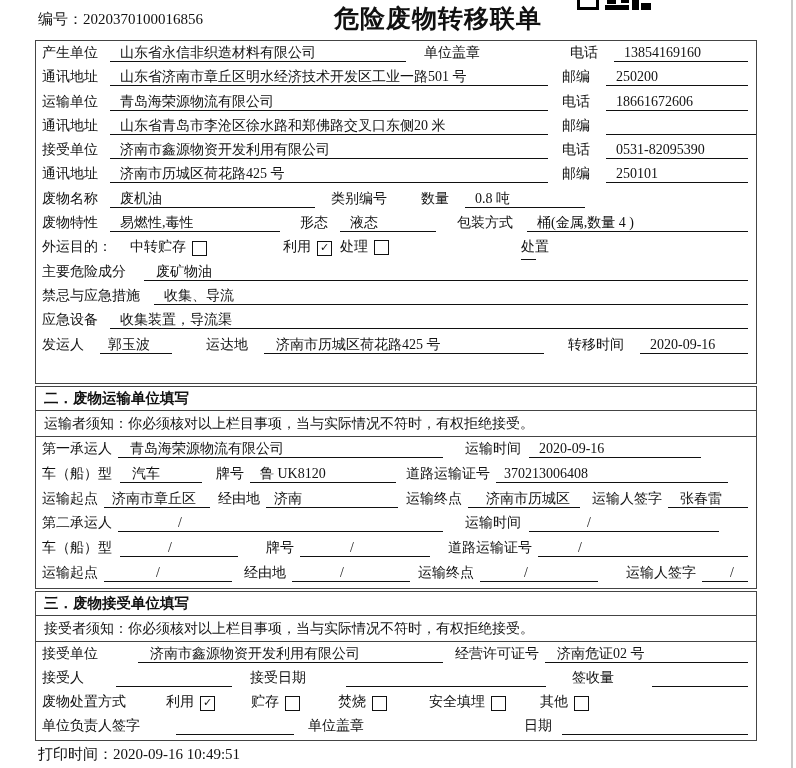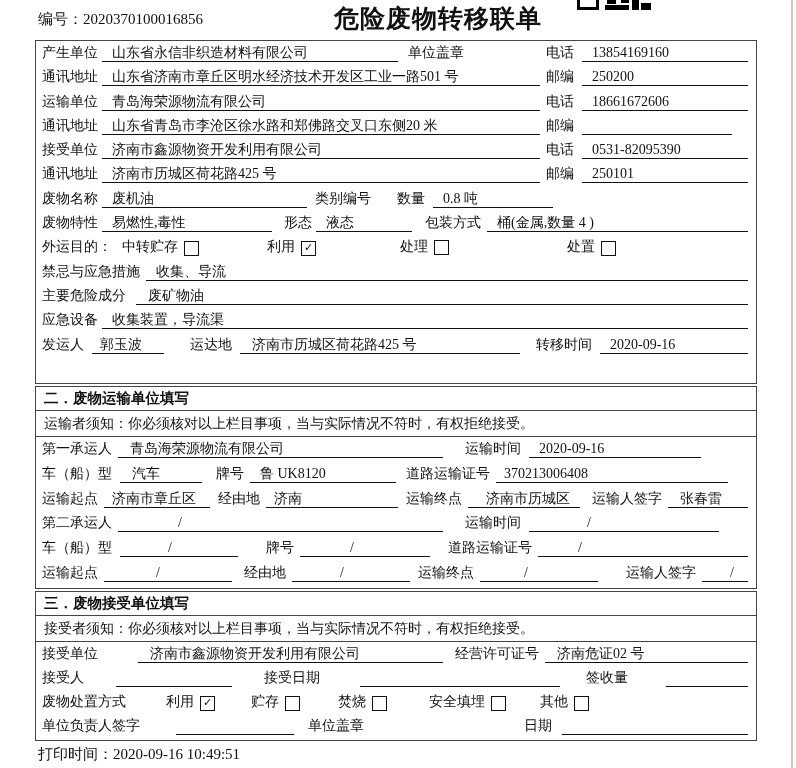--- a/index.html
+++ b/index.html
@@ -26,21 +26,21 @@
   
   .box{position:absolute;left:35px;width:722px;border:1.5px solid #444;box-sizing:border-box;background:#fff;}
   .box1{top:40px;height:344px;}
   .box2{top:386px;height:203px;}
   .box3{top:591px;height:150px;}
   .bt{height:23px;line-height:23px;border-bottom:1.5px solid #444;font-weight:bold;
       font-family:"Liberation Sans","DejaVu Sans",sans-serif;font-size:14.5px;padding-left:8px;}
   .notice{height:25px;line-height:25px;border-bottom:1.5px solid #444;padding-left:8px;white-space:nowrap;}
 
   .row{display:flex;align-items:baseline;padding:0 6px;white-space:nowrap;overflow:hidden;}
-  .box1 .row{height:24.3px;line-height:24px;}
+  .box1 .row{height:24.3px;line-height:24px;gap:8px;}
   .box2 .row{height:24.8px;line-height:24px;}
   .box3 .row{height:24px;line-height:23px;}
   .row > span{flex-shrink:0;}
 
   .lbl{display:inline-block;}
   .u{display:inline-block;border-bottom:1px solid #111;box-sizing:border-box;padding-left:10px;
      height:18px;line-height:18px;overflow:visible;}
   .u::after{content:"\200B";}
   .uf{flex:1 1 auto;margin-right:2px;}
 
@@ -134,38 +134,38 @@
   <div class="row">
     <span class="lbl">外运目的：</span>
     <span class="opt" style="margin-left:10px;">
       <span class="olbl">中转贮存</span>
       <span class="cb"></span>
     </span>
     <span class="opt" style="margin-left:68px;">
       <span class="olbl">利用</span>
       <span class="cb">✓</span>
     </span>
-    <span class="opt" style="margin-left:84px;align-items:center;">
+    <span class="opt" style="align-items:center;">
       <span class="olbl">处理</span>
       <span class="cb"></span>
     </span>
-    <span class="opt" style="margin-left:118px;">
+    <span class="opt" style="margin-left:118px;flex-direction:column;">
       <span class="olbl">处置</span>
       <span class="cb"></span>
     </span>
+  </div>
+
+  <div class="row">
+    <span class="lbl">主要危险成分</span>
+    <span class="u uf" style="margin-left:10px;padding-left:12px;">废矿物油</span>
   </div>
 
   <div class="row">
     <span class="lbl">禁忌与应急措施</span>
     <span class="u uf" style="margin-left:6px;">收集、导流</span>
-  </div>
-
-  <div class="row">
-    <span class="lbl">主要危险成分</span>
-    <span class="u uf" style="margin-left:10px;padding-left:12px;">废矿物油</span>
   </div>
 
   <div class="row">
     <span class="lbl">应急设备</span>
     <span class="u uf" style="margin-left:4px;">收集装置，导流渠</span>
   </div>
 
   <div class="row">
     <span class="lbl">发运人</span>
     <span class="u" style="margin-left:8px;width:72px;padding-left:8px;">郭玉波</span>
@@ -242,21 +242,21 @@
   <div class="row">
     <span class="lbl">接受单位</span>
     <span class="u" style="margin-left:40px;width:305px;padding-left:12px;">济南市鑫源物资开发利用有限公司</span>
     <span class="lbl" style="margin-left:12px;">经营许可证号</span>
     <span class="u uf" style="margin-left:6px;padding-left:12px;">济南危证02 号</span>
   </div>
 
   <div class="row">
     <span class="lbl">接受人</span>
     <span class="u" style="margin-left:32px;width:116px;"></span>
-    <span class="lbl" style="margin-left:32px;">接受日期</span>
+    <span class="lbl" style="margin-left:18px;">接受日期</span>
     <span class="u" style="margin-left:40px;width:200px;"></span>
     <span class="lbl" style="margin-left:26px;">签收量</span>
     <span class="u uf" style="margin-left:38px;"></span>
   </div>
 
   <div class="row">
     <span class="lbl">废物处置方式</span>
     <span class="opt" style="margin-left:40px;">
       <span class="olbl">利用</span>
       <span class="cb">✓</span>

